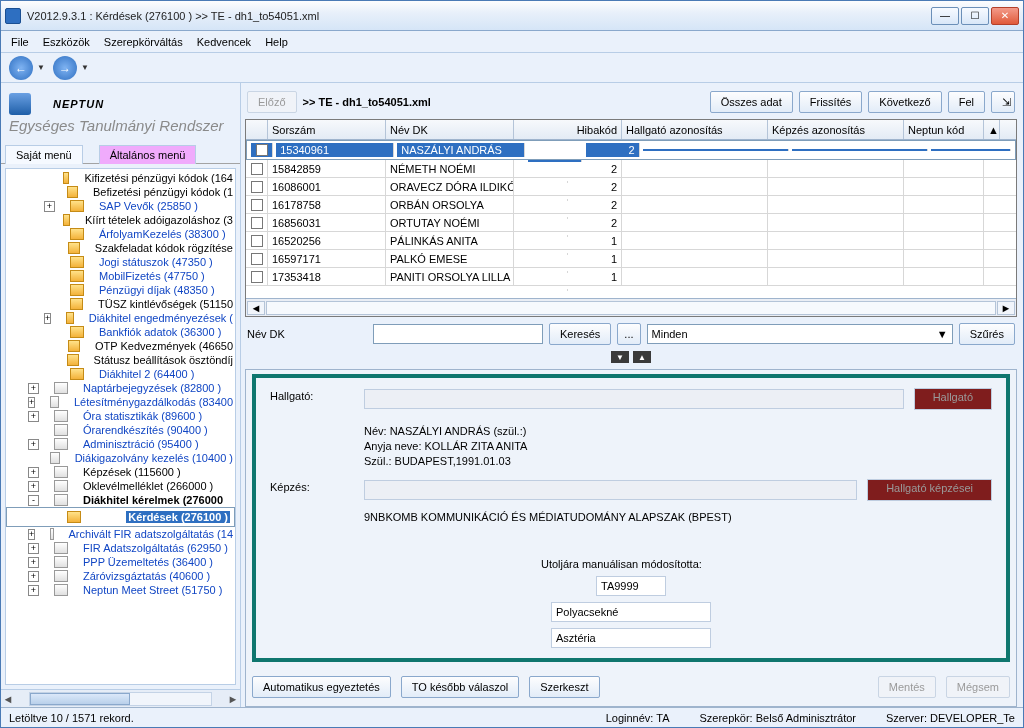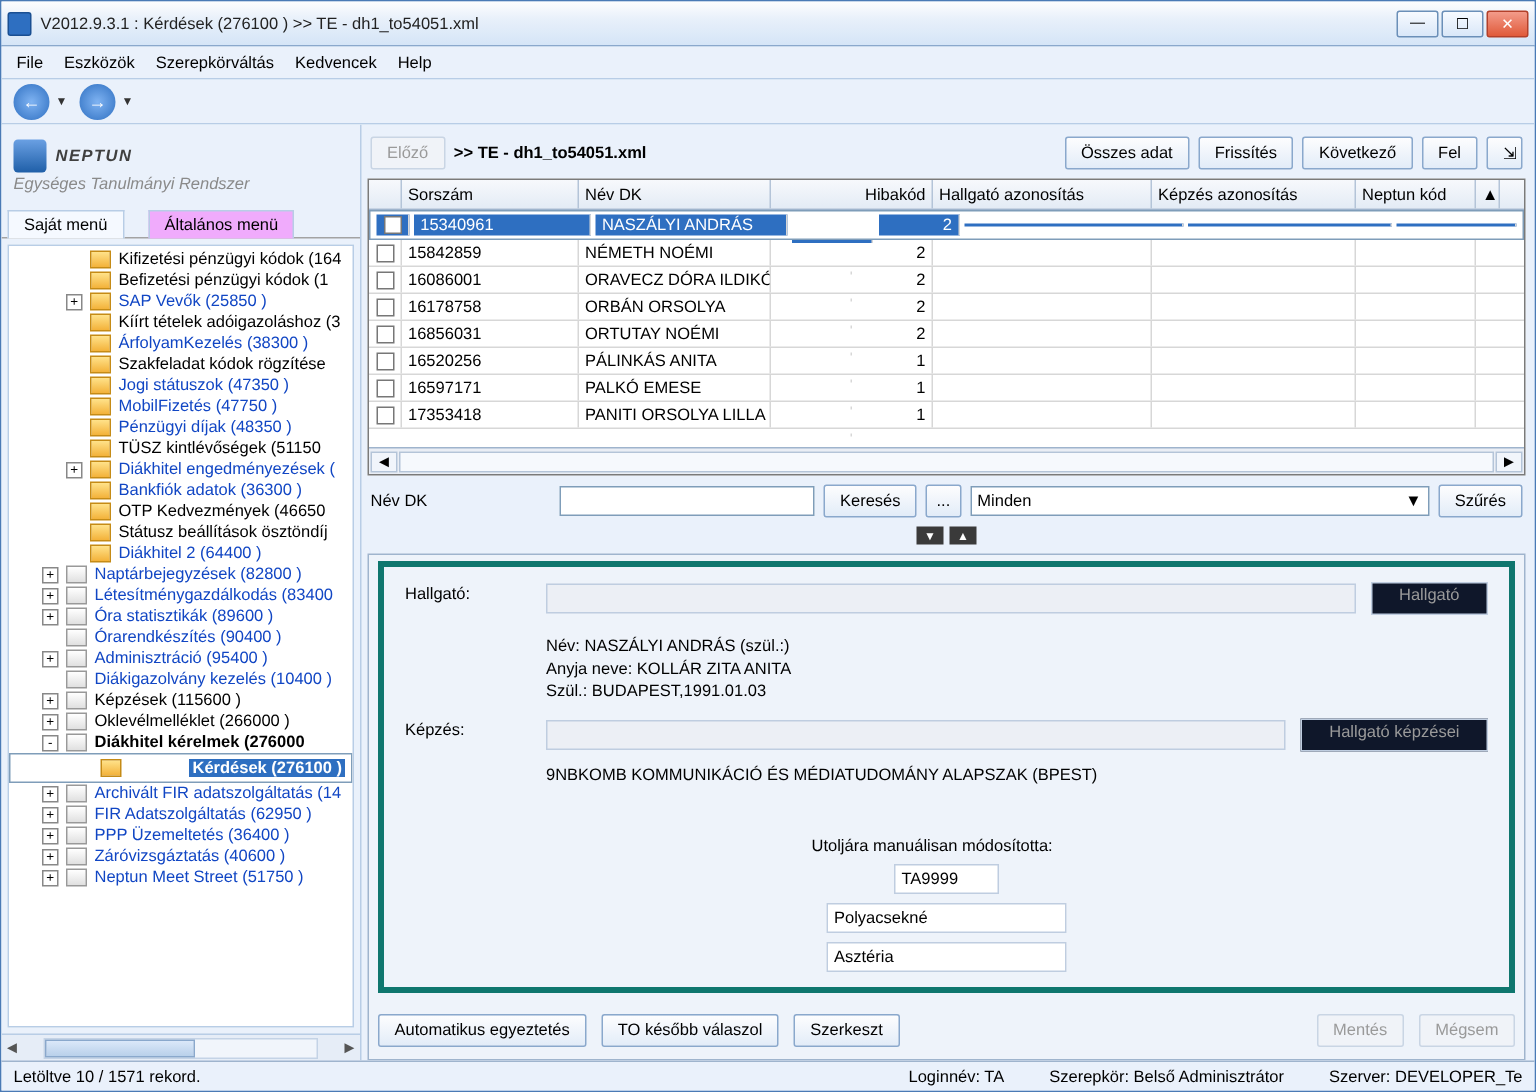--- a/index.html
+++ b/index.html
@@ -11,28 +11,28 @@
   .winbtns { display:flex; gap:2px; }
   .winbtn { width:28px; height:18px; border:1px solid #6b8fb8; background:linear-gradient(#f7faff,#d9e7f8); border-radius:2px; display:flex; align-items:center; justify-content:center; font-size:10px;}
   .winbtn.close { background:linear-gradient(#f39b8a,#e05a3a); color:#fff; border-color:#b3402a;}
   .menubar { height:22px; display:flex; align-items:center; gap:14px; padding:0 10px; background:#eaf1fb; border-bottom:1px solid #b8cde6;}
   .navbar { height:30px; display:flex; align-items:center; padding:0 8px; background:#eaf1fb; border-bottom:1px solid #b8cde6; gap:4px;}
   .navbtn { width:24px; height:24px; border-radius:12px; background:radial-gradient(#7fb3f2,#2e6fc1); display:flex; align-items:center; justify-content:center; color:#fff; font-weight:bold; font-size:12px;}
   .navdrop { width:12px; font-size:8px; color:#333;}
   .body { flex:1; display:flex; overflow:hidden; background:#eaf1fb;}
   .left { width:240px; display:flex; flex-direction:column; border-right:1px solid #b8cde6; background:#eaf1fb;}
   .logo { padding:10px 8px 6px 8px; }
-  .logo .brand { font-size:26px; font-weight:bold; color:#404040; letter-spacing:1px; font-style:italic; display:flex; align-items:center; gap:6px;}
+  .logo .brand { font-size:26px; font-weight:bold; color:#000000; letter-spacing:1px; font-style:italic; display:flex; align-items:center; gap:22px;}
   .logo .brand .sq { width:22px; height:22px; background:linear-gradient(#6aa0e3,#1f5fa8); border-radius:3px; display:inline-block;}
-  .logo .sub { color:#8a8a8a; font-style:italic; font-size:11px; margin-top:2px;}
+  .logo .sub { color:#8a8a8a; font-style:italic; font-size:15px; margin-top:2px;}
   .tabrow { display:flex; border-bottom:1px solid #a3a3a3; padding:0 4px; margin-top:4px;gap:14px;}
   .tab { padding:3px 10px; border:1px solid #b8cde6; border-bottom:none; background:#f5f9ff; margin-right:2px; position:relative; top:1px;}
   .tab.active { background:#f0abfc; font-weight:normal;}
   .tree { flex:1; overflow:auto; background:#fff; border:1px solid #b8cde6; margin:4px; padding:2px 0;}
-  .tn { white-space:nowrap; padding:1px 2px; display:flex; align-items:center; gap:5px;text-align:right;}.ind1{padding-left:22px}.ind2{padding-left:38px}
+  .tn { white-space:nowrap; padding:1px 2px; display:flex; align-items:center; gap:15px;text-align:right;}.ind1{padding-left:22px}.ind2{padding-left:38px}
   .expander{width:11px;height:11px;border:1px solid #888;display:inline-flex;align-items:center;justify-content:center;font-size:9px;line-height:9px;background:#fff;}
   .noexp{width:11px;display:inline-block;}
   .ticon{width:14px;height:12px;background:linear-gradient(#ffe28a,#f3b23a);border:1px solid #c58b16;display:inline-block;}
   .ticon.doc{background:linear-gradient(#fff,#e0e0e0);border-color:#999;}
   .tlabel{color:#000;}
   .tlabel.link{color:#1146c4;}
   .tlabel.bold{font-weight:bold;}
   .tn.sel .tlabel{background:#2e6fc1;color:#fff;padding:0 2px;}
   .hscroll{height:18px;border-top:1px solid #b8cde6;background:#e6edf7;display:flex;align-items:center;}
   .hscroll .track{flex:1;height:14px;background:#f1f5fb;border:1px solid #c4d3e6;margin:0 14px;position:relative;}
@@ -69,21 +69,21 @@
 
   .panel{flex:1;border:1px solid #9fb4cd;background:#eef3fa;margin-top:2px;display:flex;flex-direction:column;min-height:0;}
   .ptabs{display:flex;padding:4px 6px 0 6px;gap:2px;}
   .ptab{padding:3px 10px;border:1px solid #9fb4cd;background:#f5f9ff;}
   .ptab.active{background:#2e6fc1;color:#fff;border-color:#2e6fc1;}
   .pbody{flex:1;border:4px solid #0f766e;margin:4px 6px 6px 6px;background:#eef3fa;padding:10px 14px;display:flex;flex-direction:column;gap:10px;overflow:auto;}
   .frow{display:flex;align-items:flex-start;gap:14px;}
   .flab{width:80px;padding-top:2px;}
   .fval{flex:1;}
   .robox{border:1px solid #bfcde0;background:#eceff5;height:20px;flex:1;}
-  .robtn{border:1px solid #bfcde0;background:#0f172a;color:#9a9a9a;padding:2px 18px;height:22px;}
+  .robtn{border:1px solid #bfcde0;background:#7f1d1d;color:#9a9a9a;padding:2px 18px;height:22px;}
   .info{margin-top:4px;line-height:15px;}
   .lastrow{display:flex;align-items:center;gap:6px;margin-top:auto;flex-direction:column;}
   .lastrow .lab{width:180px;}
   .lastrow .c{border:1px solid #bfcde0;background:#fff;height:20px;padding:0 4px;display:flex;align-items:center;}
   .c1{width:70px}.c2{width:160px}.c3{width:160px}
 
   .bottombtns{display:flex;gap:10px;padding:8px 6px;}
   .bottombtns .spacer{flex:1;}
 
   .statusbar{height:20px;border-top:1px solid #9fb4cd;background:#eaf1fb;display:flex;align-items:center;padding:0 8px;gap:30px;}

